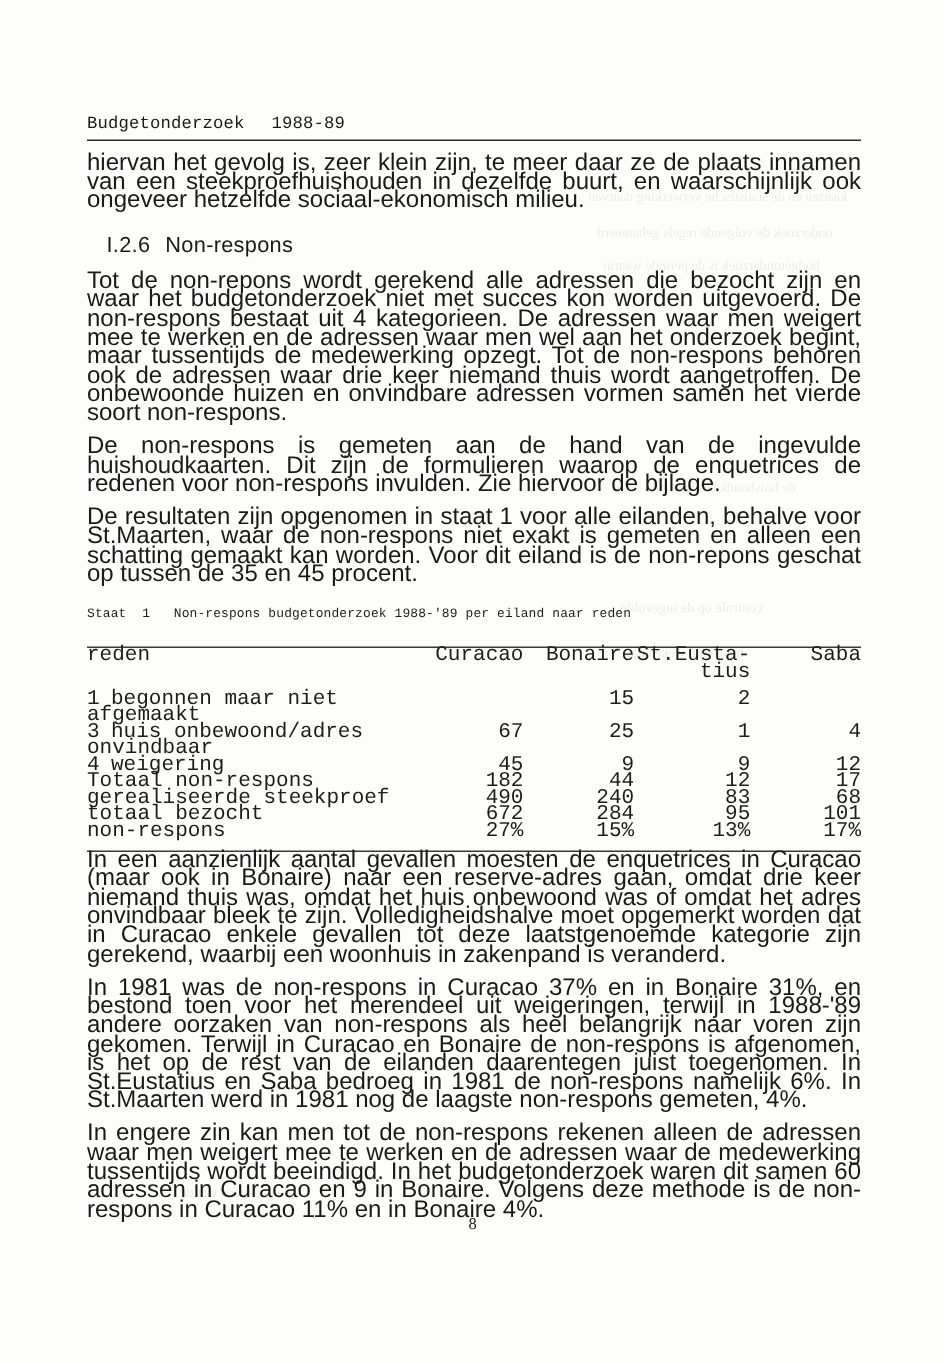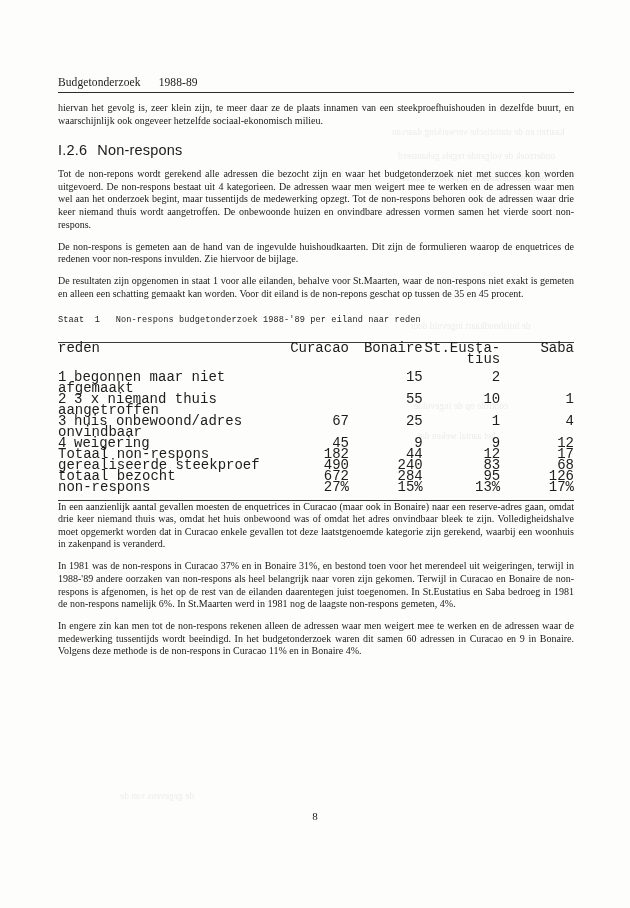--- a/index.html
+++ b/index.html
@@ -25,44 +25,44 @@
   }
   .content {
     position: absolute;
     left: 58px;
     top: 76px;
     width: 516px;
   }
   
   .runhead {
     font-size: 11.5px;
-    font-family: Liberation Serif, serif;
+    font-family: Liberation Mono, monospace;
     letter-spacing: 0.1px;
     padding-bottom: 4px;
     white-space: pre;
   }
   .runhead .year { margin-left: 18px; }
   .rule {
     border-top: 1px solid #2b2b2b;
     height: 0;
     margin-bottom: 9px;
   }
   p.body {
-    font-size: 10px;
+    font-size: 16px;
     line-height: 12.6px;
     text-align: justify;
     margin: 0 0 9.5px 0;
-    font-family: Liberation Serif, serif;
+    font-family: Liberation Sans, sans-serif;
   }
   p.tight { margin-bottom: 0; }
   h3.section {
     font-family: "Liberation Sans", sans-serif;
     font-size: 14.5px;
     font-weight: normal;
-    margin: 15px 0 10px 0;
+    margin: 15px 0 10px 13px;
     letter-spacing: 0.2px;
   }
   h3.section .num { margin-right: 10px; }
 
   
   .table-block {
     margin-top: 14px;
     font-family: "Liberation Mono", monospace;
     font-size: 8.6px;
     line-height: 11px;
@@ -183,27 +183,20 @@
             </tr>
 
           <tr>
             <td><span class="idx">1</span><span>begonnen maar niet afgemaakt</span></td>
             <td class="num"></td>
             <td class="num">15</td>
             <td class="num">2</td>
             <td class="num"></td>
           </tr>
           <tr>
-            <td><span class="idx">2</span><span>3 x niemand thuis aangetroffen</span></td>
-            <td class="num"></td>
-            <td class="num">55</td>
-            <td class="num">10</td>
-            <td class="num">1</td>
-          </tr>
-          <tr>
             <td><span class="idx">3</span><span>huis onbewoond/adres onvindbaar</span></td>
             <td class="num">67</td>
             <td class="num">25</td>
             <td class="num">1</td>
             <td class="num">4</td>
           </tr>
           <tr>
             <td><span class="idx">4</span><span>weigering</span></td>
             <td class="num">45</td>
             <td class="num">9</td>
@@ -223,21 +216,21 @@
             <td class="num">490</td>
             <td class="num">240</td>
             <td class="num">83</td>
             <td class="num">68</td>
           </tr>
           <tr>
             <td>totaal bezocht</td>
             <td class="num">672</td>
             <td class="num">284</td>
             <td class="num">95</td>
-            <td class="num">126</td>
+            <td class="num">101</td>
           </tr>
           <tr>
             <td>non-respons</td>
             <td class="num">27%</td>
             <td class="num">15%</td>
             <td class="num">13%</td>
             <td class="num">17%</td>
           </tr>
           <tr class="spacer-row">
               <td colspan="5"></td>

